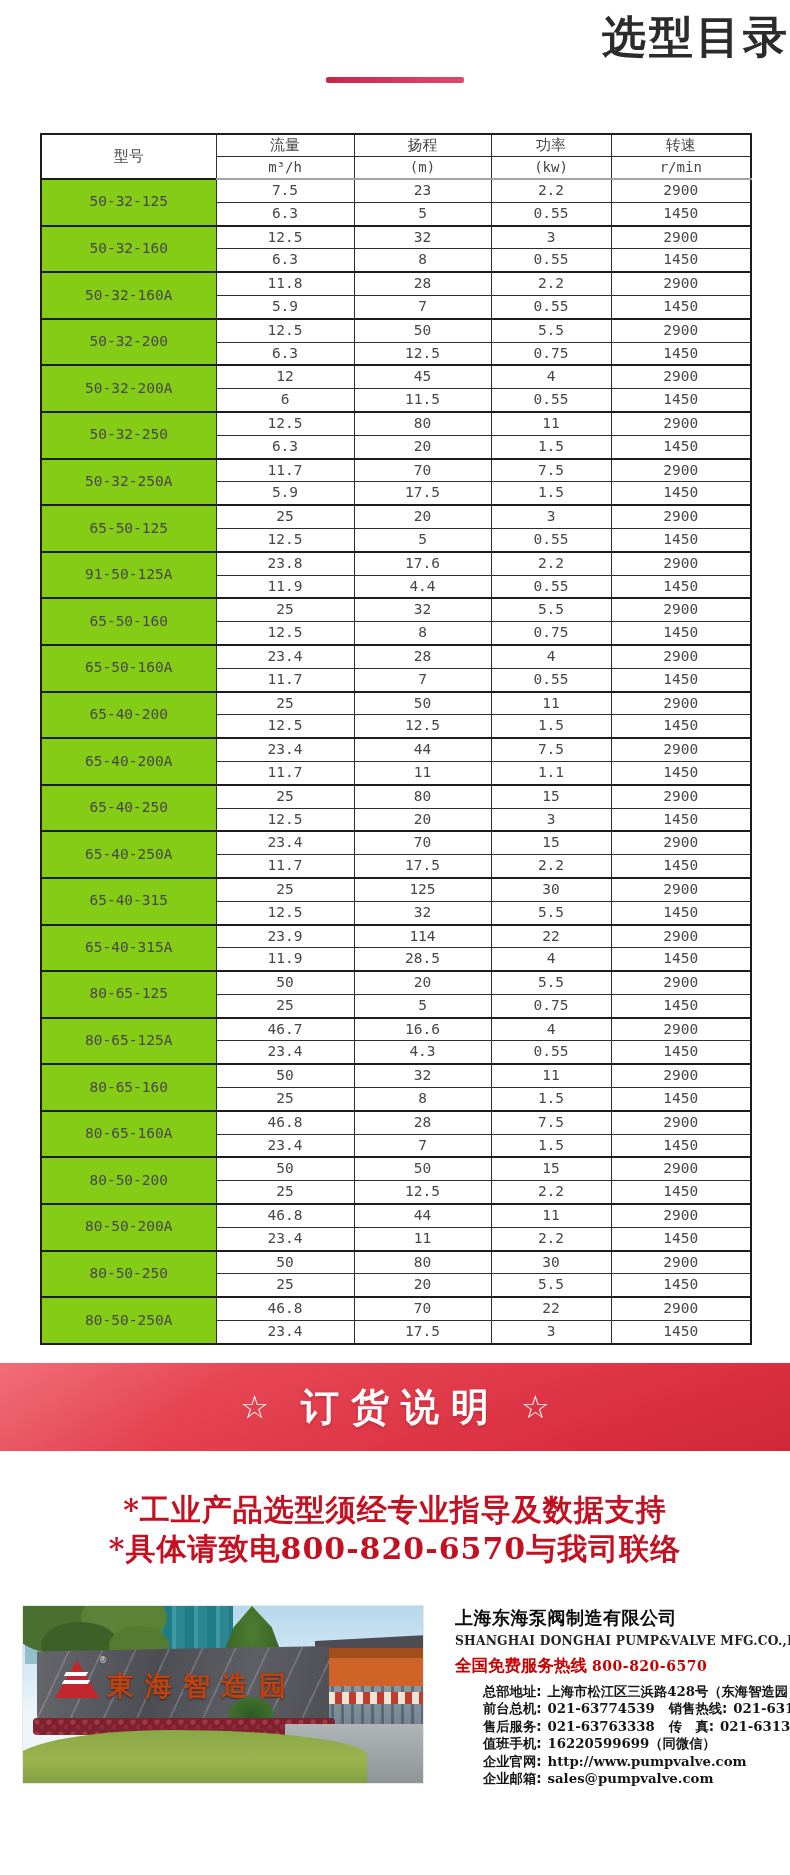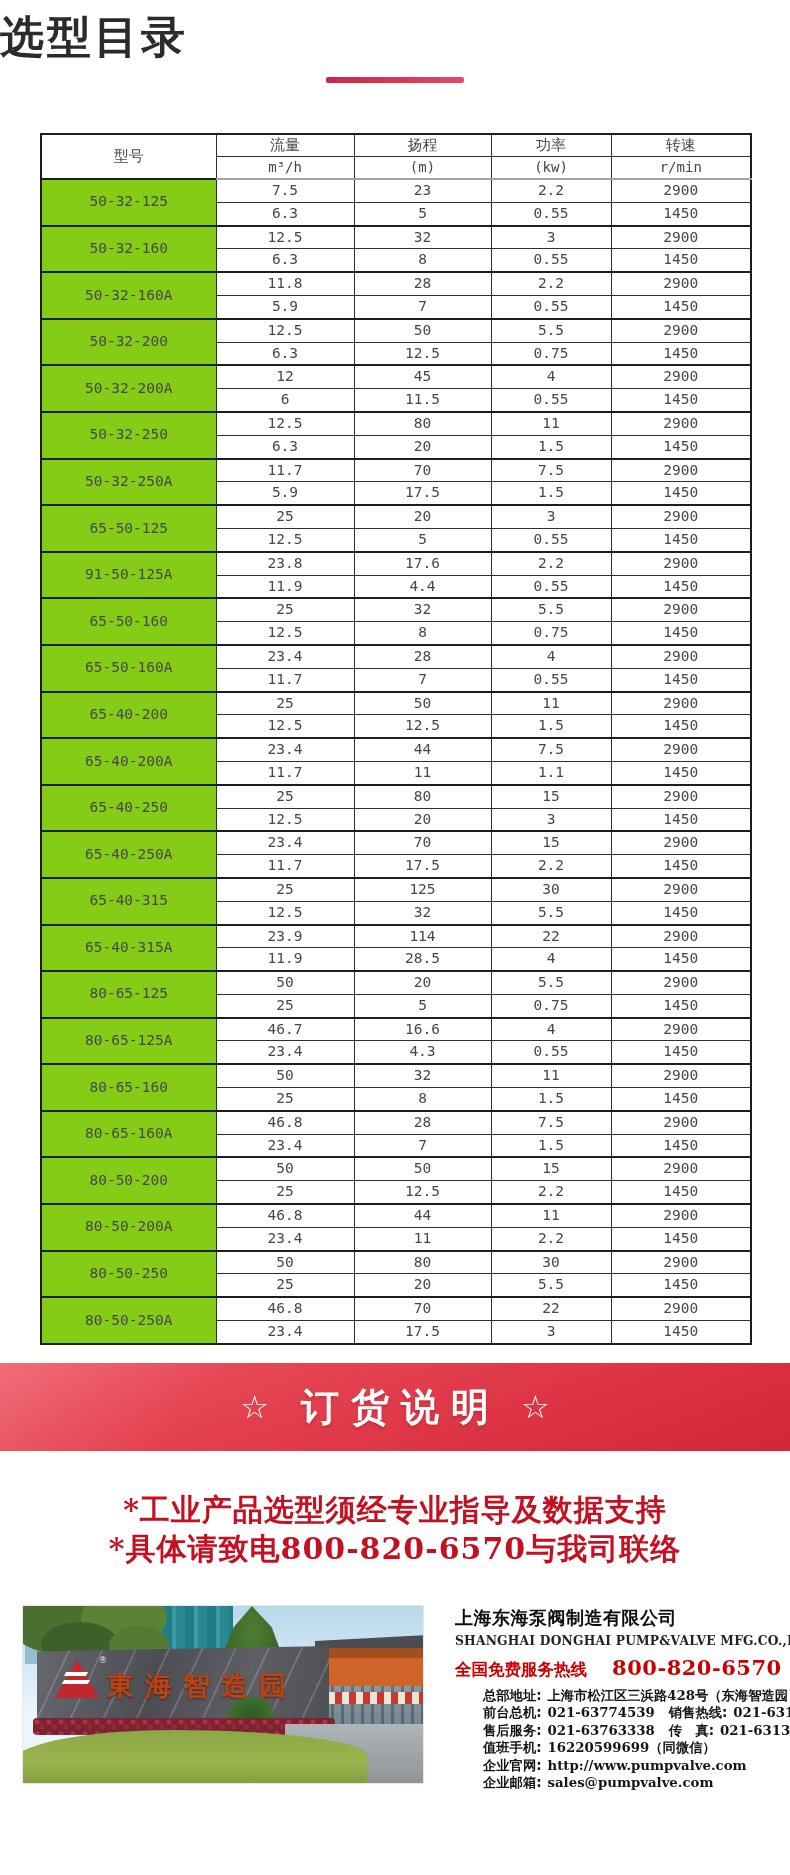--- a/index.html
+++ b/index.html
@@ -1,20 +1,20 @@
 <!DOCTYPE html>
 <html><head>
 <meta charset="utf-8">
 <style>
   html,body{margin:0;padding:0;background:#fff;}
   .page{position:relative;width:790px;height:1875px;background:#fff;overflow:hidden;
         font-family:"DejaVu Sans","Liberation Sans",sans-serif;}
 
   
-  .page-title{position:absolute;top:8px;left:0;width:100%;text-align:left;
+  .page-title{position:absolute;top:8px;left:0;width:100%;text-align:right;
     font-size:44px;font-weight:800;color:#2b2b2b;letter-spacing:3px;}
   .title-underline{position:absolute;top:77px;left:50%;margin-left:-69px;width:138px;height:6px;
     background:linear-gradient(90deg,#c9274a,#e0486a);border-radius:2px;}
 
   
   .catalog-table{position:absolute;left:40px;top:133px;width:710px;border-collapse:collapse;
     table-layout:fixed;font-family:"DejaVu Sans Mono","DejaVu Sans",monospace;color:#474747;
     border:2px solid #1d1d1d;}
   .catalog-table th,.catalog-table td{border:1px solid #2e2e2e;text-align:center;padding:0;
     font-weight:400;overflow:hidden;white-space:nowrap;}
@@ -96,21 +96,21 @@
     background:linear-gradient(180deg,#8aa747 0%,#9cb44e 55%,#7f9c40 100%);
     border-radius:45% 55% 0 0/60% 45% 0 0;}
 
   
   .company{position:absolute;left:455px;top:1606px;width:320px;color:#111;}
   .company-name{font-size:18px;font-weight:900;color:#0d0d0d;white-space:nowrap;letter-spacing:0.5px;}
   .company-name-en{margin-top:3px;font-size:12.3px;font-weight:700;color:#232323;
     font-family:"DejaVu Serif","Liberation Serif",serif;letter-spacing:0.2px;white-space:nowrap;}
   .hotline{margin-top:7px;white-space:nowrap;color:#c80000;}
   .hotline-label{font-size:16.5px;font-weight:800;}
-  .hotline-number{font-size:21px;font-weight:900;margin-left:20px;
+  .hotline-number{font-size:14px;font-weight:900;margin-left:0;
     font-family:"DejaVu Serif","Liberation Serif",serif;letter-spacing:0.5px;}
   .info-lines{margin-top:6px;margin-left:28px;}
   .info-line{font-size:13.3px;line-height:17.4px;font-weight:600;color:#151515;white-space:nowrap;}
   .il-label{font-weight:700;}
   .il-value{margin-left:6px;font-family:"DejaVu Serif","Liberation Serif",serif;font-weight:700;}
   .il-label.gap{margin-left:14px;}
 </style>
 </head>
 <body>
 

